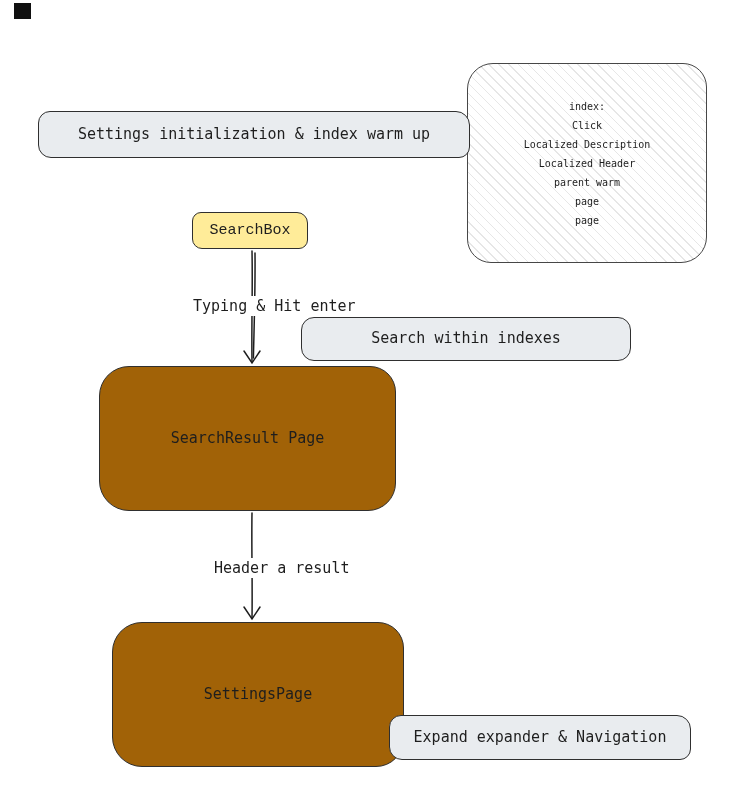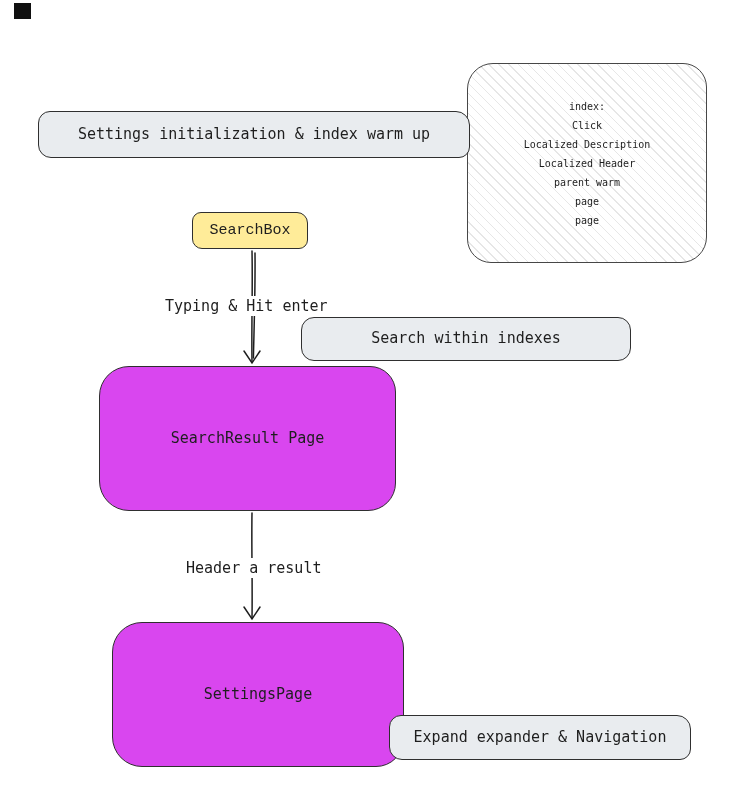--- a/index.html
+++ b/index.html
@@ -31,21 +31,21 @@
     background: #e9ecef;
     border-radius: 12px 14px 11px 13px;
     z-index: 4;
   }
   .yellow-small {
     background: #ffec99;
     border-radius: 9px 11px 9px 10px;
     z-index: 2;
   }
   .yellow-big {
-    background: #d946ef;
+    background: #a16207;
     border-radius: 30px 26px 28px 30px;
     z-index: 2;
   }
   .note {
     position: absolute;
     border: 1.6px solid #474747;
     border-radius: 26px 24px 26px 24px;
     background-color: #ffffff;
     background-image: repeating-linear-gradient(
       45deg,
@@ -64,20 +64,21 @@
     z-index: 2;
     box-sizing: border-box;
   }
   .edge-label {
     position: absolute;
     background: #ffffff;
     font-size: 15px;
     padding: 1px 3px;
     z-index: 3;
     white-space: nowrap;
+    margin-left: 28px;
   }
   .arrows {
     position: absolute;
     left: 0;
     top: 0;
     z-index: 1;
     pointer-events: none;
   }
   .corner-square {
     position: absolute;

